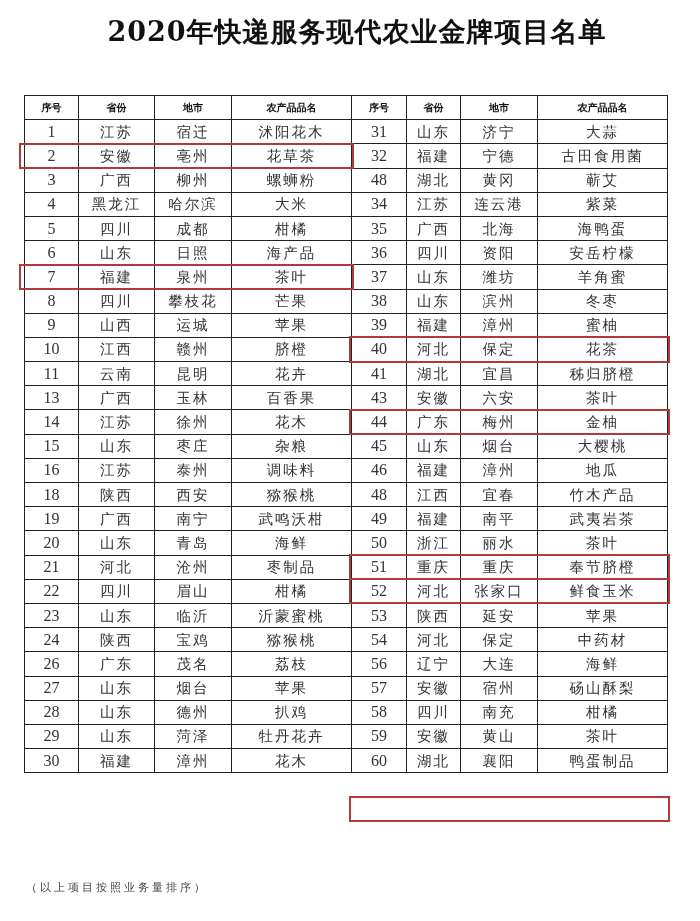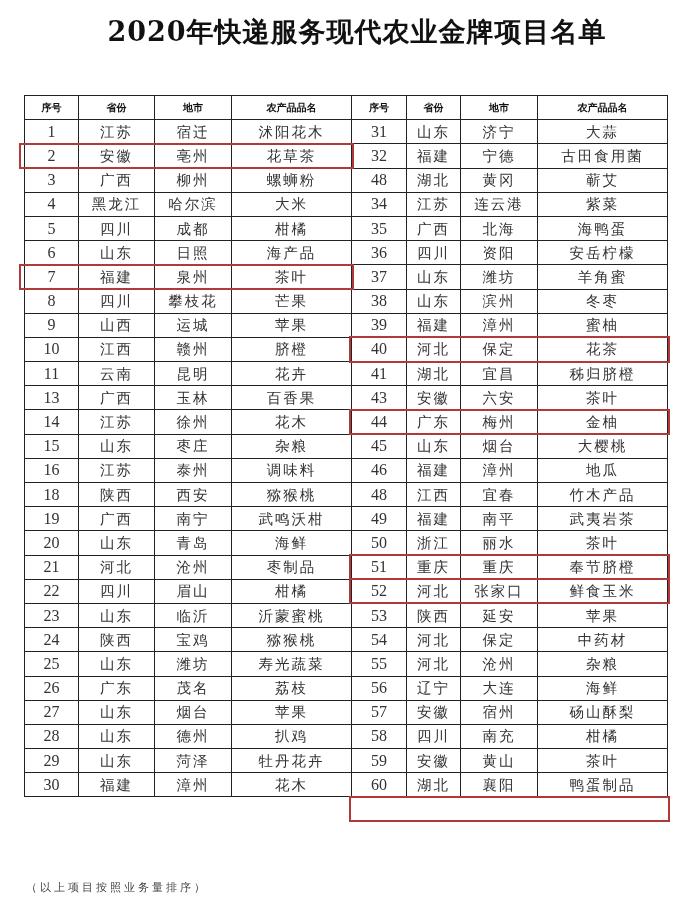--- a/index.html
+++ b/index.html
@@ -334,30 +334,20 @@
           <td class="num">24</td>
           <td>陕西</td>
           <td>宝鸡</td>
           <td>猕猴桃</td>
           <td class="num">54</td>
           <td>河北</td>
           <td>保定</td>
           <td>中药材</td>
         </tr>
         <tr>
-          <td class="num">25</td>
-          <td>山东</td>
-          <td>潍坊</td>
-          <td>寿光蔬菜</td>
-          <td class="num">55</td>
-          <td>河北</td>
-          <td>沧州</td>
-          <td>杂粮</td>
-        </tr>
-        <tr>
           <td class="num">26</td>
           <td>广东</td>
           <td>茂名</td>
           <td>荔枝</td>
           <td class="num">56</td>
           <td>辽宁</td>
           <td>大连</td>
           <td>海鲜</td>
         </tr>
         <tr>

